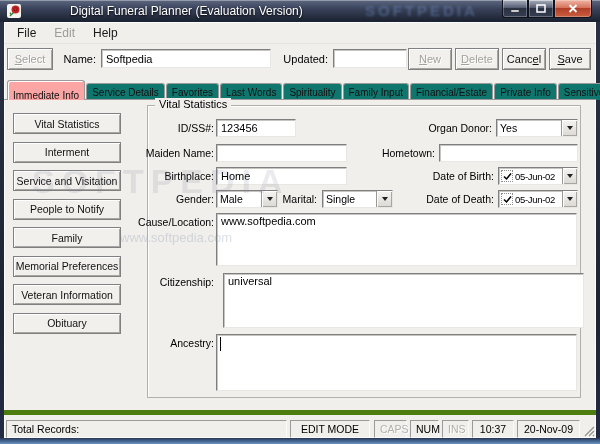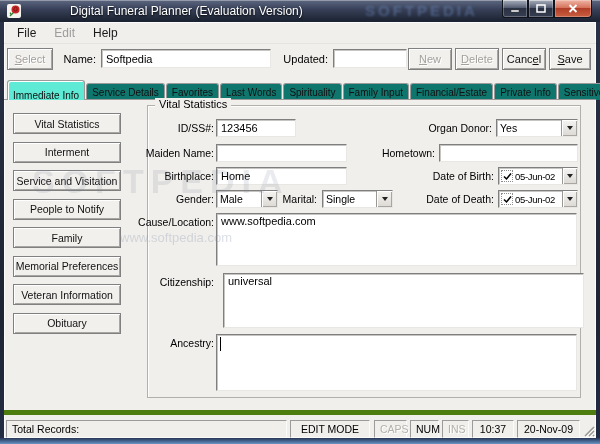--- a/index.html
+++ b/index.html
@@ -27,21 +27,21 @@
   .sunken{background:#ffffff;border:1px solid;border-color:#7f7f7f #e9e7e3 #e9e7e3 #7f7f7f;box-shadow:inset 1px 1px 0 #c7c5c1;}
   input.tfield{position:absolute;font-size:11px;padding:1px 4px;outline:none;}
   .lbl{position:absolute;font-size:10.5px;color:#000;white-space:nowrap;}
   .r{text-align:right;}
   
   .toolbar{position:absolute;top:22px;left:0;right:0;height:34px;}
   
   .tabstrip{position:absolute;top:56px;left:0;right:0;height:22px;display:flex;align-items:flex-end;padding-left:3px;}
   .tabstrip::after{content:"";position:absolute;left:0;right:0;bottom:0;border-bottom:1px solid #9a9a9a;}
   .tab{position:relative;font-size:10px;padding:3px 5px 3px;background:#0f766e;border:1px solid #9a9a9a;border-bottom:none;border-radius:3px 3px 0 0;margin-right:1px;white-space:nowrap;color:#111;height:17px;}
-  .tab.active{background:#5eead4;height:20px;padding-top:9px;z-index:3;box-shadow:inset 1px 1px 0 #fff;margin-top:36px;}
+  .tab.active{background:#fca5a5;height:20px;padding-top:9px;z-index:3;box-shadow:inset 1px 1px 0 #fff;margin-top:36px;}
   
   .content{position:absolute;top:78px;left:0;right:0;bottom:28px;}
   .sidebar{position:absolute;left:9px;top:13px;width:108px;display:flex;flex-direction:column;gap:7.5px;}
   .side-btn{position:relative;width:108px;height:21px;background:#f2f0ed;border:1px solid #808080;box-shadow:inset 1px 1px 0 #ffffff,inset -1px -1px 0 #a8a6a2;font-size:10.5px;color:#111;padding:0;}
   .wm-big{position:absolute;left:28px;top:62px;font-size:34px;font-weight:bold;letter-spacing:7px;color:rgba(125,132,150,.16);z-index:5;pointer-events:none;}
   .wm-small{position:absolute;left:116px;top:130px;font-size:13px;color:rgba(125,140,165,.28);z-index:5;pointer-events:none;}
   .groupbox{position:absolute;left:143px;top:5px;width:434px;height:293px;border:1px solid #b3b0ab;box-shadow:inset 1px 1px 0 #fdfdfd;}
   .gb-title{position:absolute;top:-8px;left:7px;background:#f1efec;padding:0 4px;font-size:11px;color:#000;}
   .combo{position:absolute;height:18px;display:flex;align-items:stretch;}
   .combo-val{flex:1;font-size:10.5px;padding:2px 0 0 3px;overflow:hidden;white-space:nowrap;}

